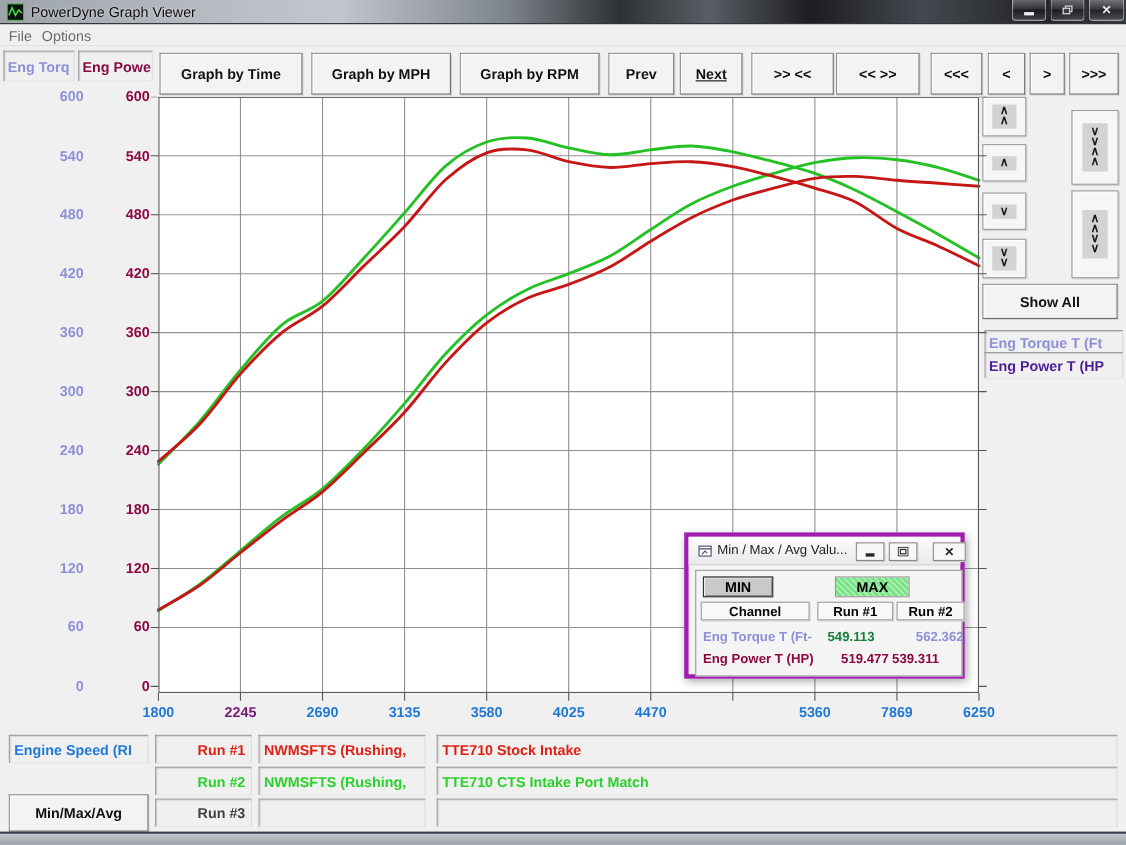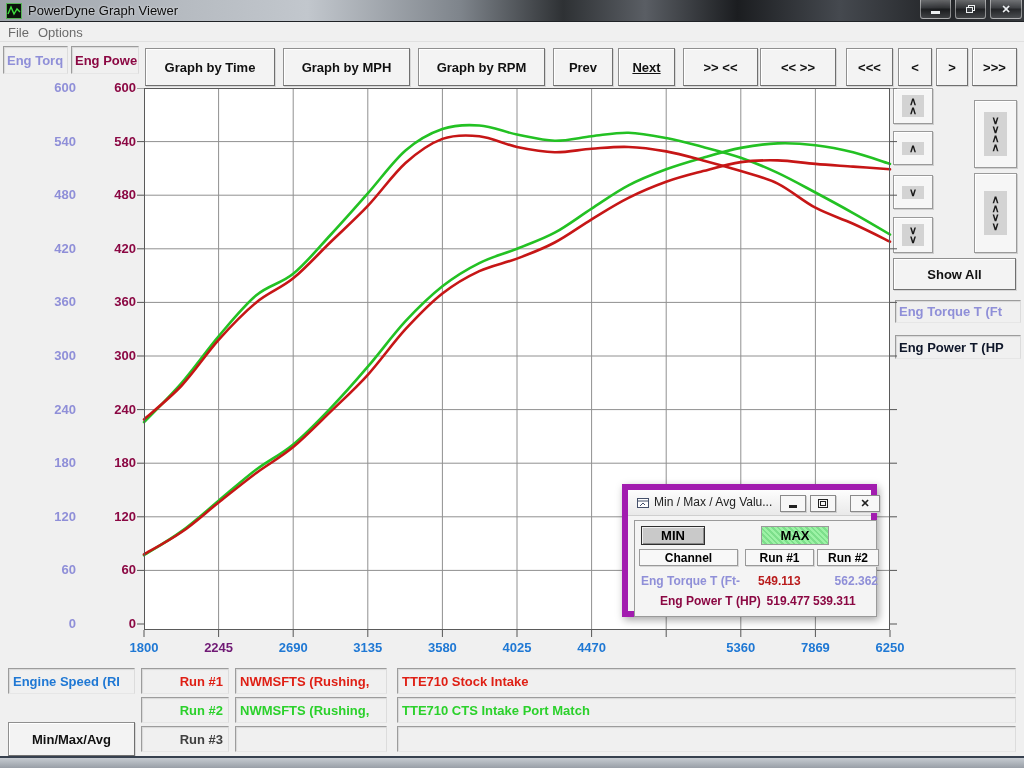--- a/index.html
+++ b/index.html
@@ -55,21 +55,21 @@
 
   
   .scrollbtn { background:#f6f6f6; border:1px solid #9a9a9a; box-shadow:1px 1px 0 #cfcfcf, inset 1px 1px 0 #fff;
     display:flex; align-items:center; justify-content:center; }
   .scrollbtn .pad { background:#d3d3d3; display:flex; flex-direction:column; align-items:center; justify-content:center;
     padding:2px 7px; }
   .scrollbtn .pad span { font-size:11px; line-height:9px; font-weight:bold; color:#1a1a1a; }
 
   
   .mmwin { left:622px; top:484px; width:255px; height:133px; background:#f4f4f4;
-    border:6px solid #a21caf; box-shadow:2px 3px 8px rgba(0,0,0,.35); z-index:10; }
+    border:4px solid #a21caf; box-shadow:2px 3px 8px rgba(0,0,0,.35); z-index:10; }
   .mmtitle { left:0; top:0; width:100%; height:26px; background:linear-gradient(180deg,#fdfdfd,#e9e9e9); border-bottom:1px solid #cfcfcf; }
   .mmtitle-text { left:26px; top:5px; font-size:12px; color:#222; }
   .mmbtn { top:5px; height:17px; width:26px; background:#f7f7f7; border:1px solid #8a8a8a;
     box-shadow:1px 1px 0 #cfcfcf; display:flex; align-items:center; justify-content:center;
     font-size:11px; font-weight:bold; color:#222; }
   .mmbody { left:6px; top:30px; width:243px; height:97px; border:1px solid #9a9a9a; background:#f4f4f4; }
   .mm-min { left:13px; top:36px; width:64px; height:19px; background:#c9c9c9; border:1px solid #2f2f2f;
     box-shadow:inset 1px 1px 0 #efefef, inset -1px -1px 0 #8a8a8a; }
   .mm-max { left:133px; top:36px; width:68px; height:19px;
     background:repeating-linear-gradient(45deg,#9df2a6 0 2px,#7ddf8b 2px 4px); border:1px solid #9a9a9a; }
@@ -265,21 +265,21 @@
       <span class="pad" style="padding: 4px 7px;">
         <span>∧</span>
         <span>∧</span>
         <span>∨</span>
         <span>∨</span>
       </span>
     </div>
   </div>
 <div class="abs btn3d" style="left:893px;top:258px;width:123px;height:32px">Show All</div>
 <div class="abs sunken bold13" style="left:895px;top:300px;width:126px;height:23px;padding-left:3px;color:#8f8fd8">Eng Torque T (Ft</div>
-<div class="abs sunken bold13" style="left:895px;top:335px;width:126px;height:24px;padding-left:3px;color:#0f172a">Eng Power T (HP</div>
+<div class="abs sunken bold13" style="left:895px;top:320px;width:126px;height:24px;padding-left:3px;color:#4c1d95">Eng Power T (HP</div>
 
 <div class="abs sunken bold13" style="left:8px;top:668px;width:127px;height:26px;padding-left:4px;color:#1f78d4">Engine Speed (RI</div>
 <div id="run-rows">
     <div class="abs sunken bold13" style="left: 141px; top: 668px; width: 88px; height: 26px; justify-content: flex-end; padding-right: 5px; color: rgb(223, 31, 20);">Run #1</div>
     <div class="abs sunken bold13" style="left: 235px; top: 668px; width: 152px; height: 26px; padding-left: 4px; color: rgb(223, 31, 20);">NWMSFTS (Rushing,</div>
     <div class="abs sunken bold13" style="left: 397px; top: 668px; width: 619px; height: 26px; padding-left: 4px; color: rgb(223, 31, 20);">TTE710 Stock Intake</div>
     <div class="abs sunken bold13" style="left: 141px; top: 697px; width: 88px; height: 26px; justify-content: flex-end; padding-right: 5px; color: rgb(43, 209, 43);">Run #2</div>
     <div class="abs sunken bold13" style="left: 235px; top: 697px; width: 152px; height: 26px; padding-left: 4px; color: rgb(43, 209, 43);">NWMSFTS (Rushing,</div>
     <div class="abs sunken bold13" style="left: 397px; top: 697px; width: 619px; height: 26px; padding-left: 4px; color: rgb(43, 209, 43);">TTE710 CTS Intake Port Match</div>
     <div class="abs sunken bold13" style="left: 141px; top: 726px; width: 88px; height: 26px; justify-content: flex-end; padding-right: 5px; color: #404040;">Run #3</div>
@@ -310,21 +310,21 @@
       </div>
   </div>
   <div class="abs mmbody"></div>
   <div class="abs mm-min">MIN</div>
   <div class="abs mm-max">MAX</div>
   <div class="abs mmhead" style="left:11px;width:99px">Channel</div>
   <div class="abs mmhead" style="left:117px;width:69px">Run #1</div>
   <div class="abs mmhead" style="left:189px;width:62px">Run #2</div>
   <div id="mm-rows">
       <div class="abs mmcell" style="left: 13px; top: 84px; width: 100px; color: rgb(143, 143, 216);">Eng Torque T (Ft-</div>
-      <div class="abs mmcell" style="left: 130px; top: 84px; width: 67px; text-align: left; color: #b91c1c;">549.113</div>
+      <div class="abs mmcell" style="left: 102px; top: 84px; width: 67px; text-align: right; color: #15803d;">549.113</div>
       <div class="abs mmcell" style="left: 185px; top: 84px; width: 65px; text-align: right; color: rgb(143, 143, 216);">562.362</div>
-      <div class="abs mmcell" style="left: 13px; top: 104px; width: 117px; color: rgb(139, 8, 67); margin-left: 19px;">Eng Power T (HP)</div>
+      <div class="abs mmcell" style="left: 13px; top: 104px; width: 117px; color: rgb(139, 8, 67);">Eng Power T (HP)</div>
       <div class="abs mmcell" style="left: 115px; top: 104px; width: 67px; text-align: right; color: rgb(139, 8, 67);">519.477</div>
       <div class="abs mmcell" style="left: 185px; top: 104px; width: 65px; text-align: left; color: rgb(139, 8, 67);">539.311</div>
     </div>
 </div>
 
 <div class="abs window-bottom"></div>
 
 </body></html>

